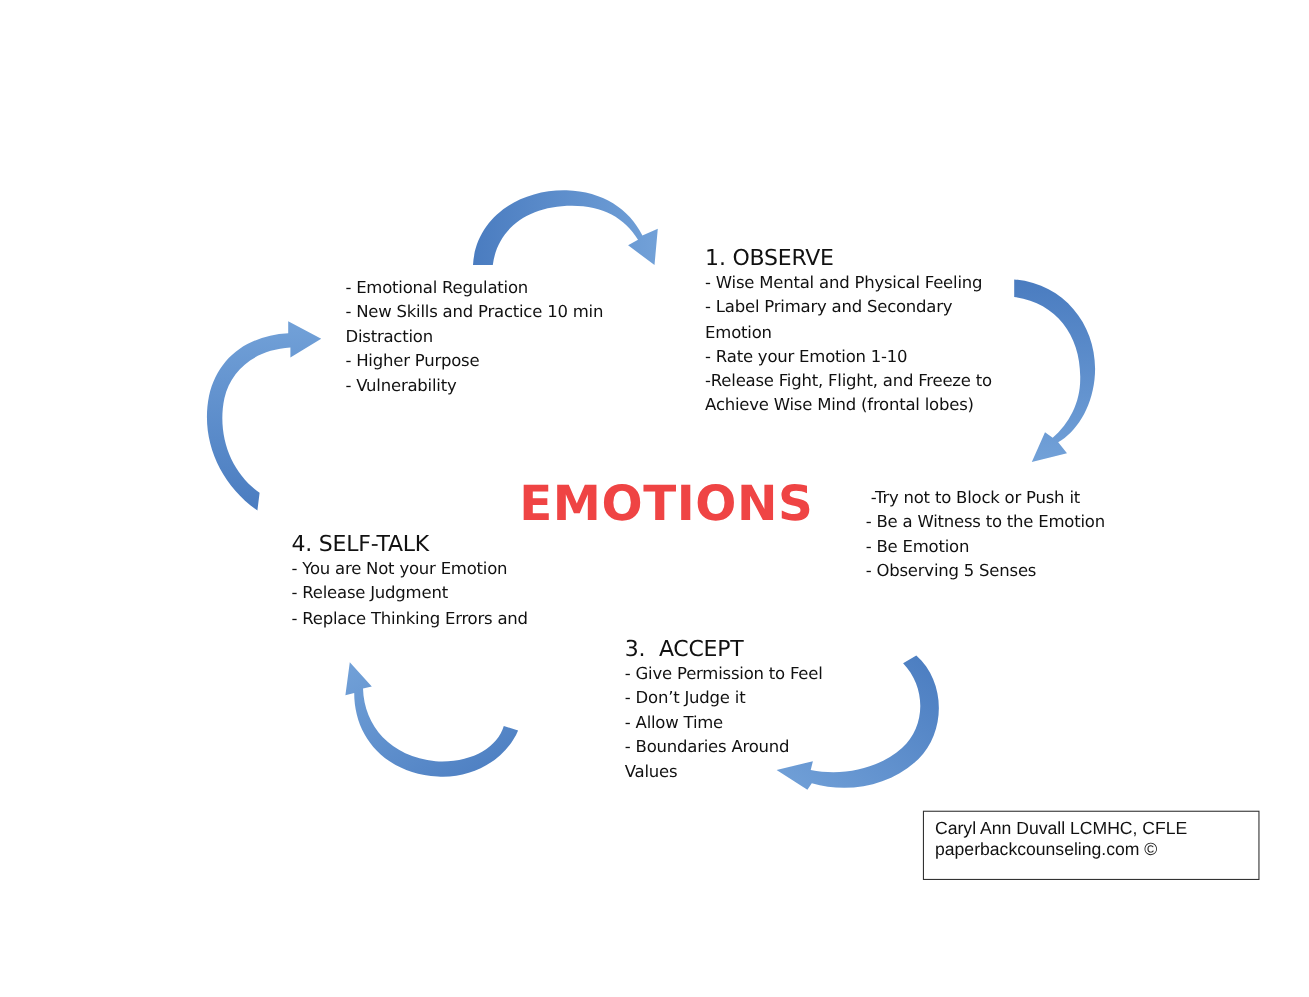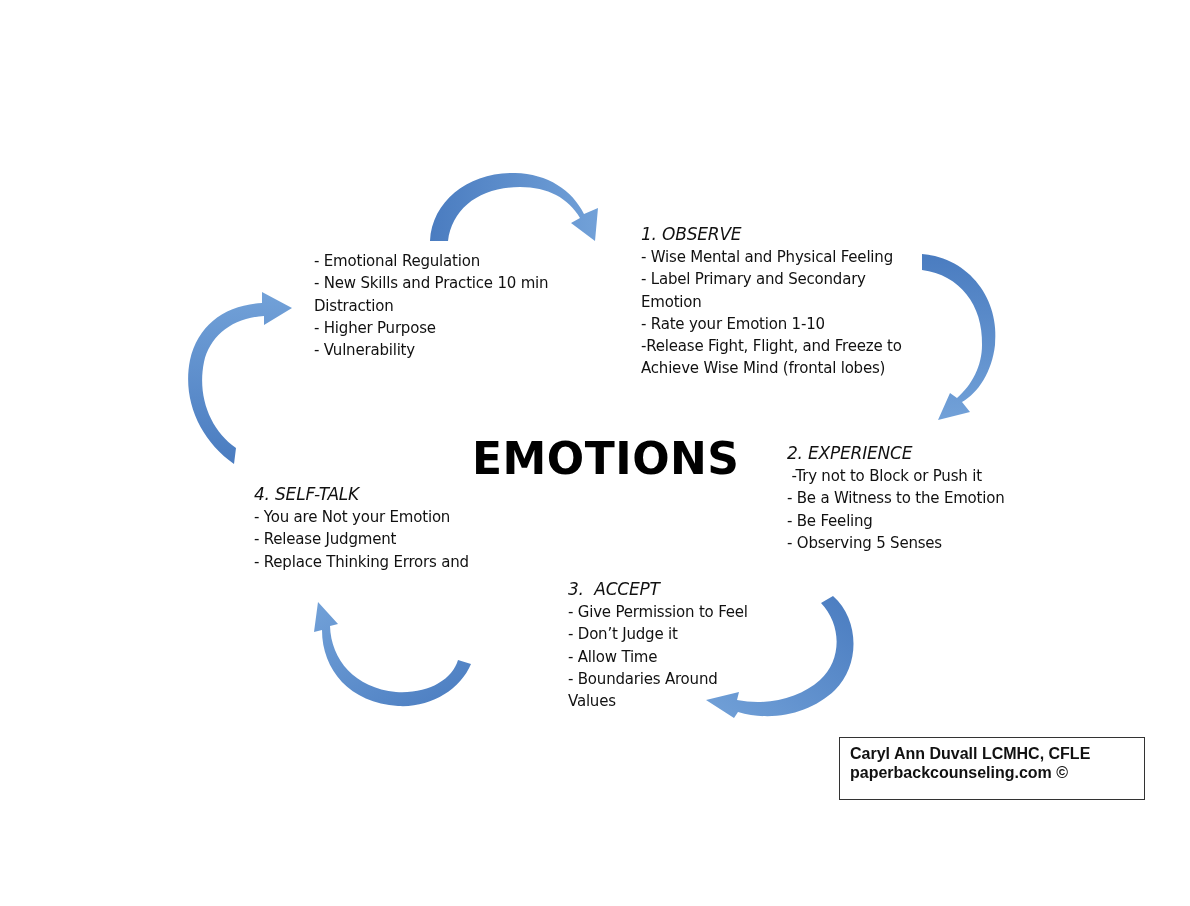--- a/index.html
+++ b/index.html
@@ -1,26 +1,26 @@
 <!DOCTYPE html>
 <html><head>
   <meta charset="utf-8">
   <style>
     html, body { margin: 0; padding: 0; background: #ffffff; }
     body { width: 1190px; height: 906px; position: relative; overflow: hidden;
            font-family: "DejaVu Sans", "Liberation Sans", sans-serif; color: #111; }
     .arrows { position: absolute; left: 0; top: 0; width: 1190px; height: 906px; }
     .block { position: absolute; font-size: 15px; line-height: 22.3px; color: #111; letter-spacing: -0.2px; }
-    .block .title { font-size: 17px; line-height: 24px; font-style: italic; }
+    .block .title { font-size: 20px; line-height: 24px; }
     .block .item { white-space: pre; }
     .center { position: absolute; left: 472px; top: 433px; font-size: 44px; font-weight: bold;
-              color: #000000; letter-spacing: 0.5px; font-family: "DejaVu Sans", sans-serif; }
+              color: #ef4444; letter-spacing: 0.5px; font-family: "DejaVu Sans", sans-serif; }
     .credit { position: absolute; left: 839px; top: 737px; width: 306px; height: 63px;
               border: 1.5px solid #333; box-sizing: border-box; padding: 6px 10px;
-              font-family: "Liberation Sans", sans-serif; font-size: 16px; line-height: 19px; color: #111; font-weight: bold; }
+              font-family: "Liberation Sans", sans-serif; font-size: 16px; line-height: 19px; color: #111; }
   </style>
 </head>
 <body>
 
 <svg class="arrows" viewBox="0 0 1190 906">
   <defs>
     <linearGradient id="gTop" x1="0" y1="0" x2="1" y2="0">
       <stop offset="0" stop-color="#4a7cc0"></stop>
         <stop offset="1" stop-color="#72a1d8"></stop>
     </linearGradient>
@@ -62,37 +62,36 @@
   <div class="title">1. OBSERVE</div>
   <div class="item">- Wise Mental and Physical Feeling</div>
   <div class="item">- Label Primary and Secondary</div>
   <div class="item">Emotion</div>
   <div class="item">- Rate your Emotion 1-10</div>
   <div class="item">-Release Fight, Flight, and Freeze to</div>
   <div class="item">Achieve Wise Mind (frontal lobes)</div>
 </div>
 
 <div class="block" style="left:787px; top:441px;">
-  <div class="title">2. EXPERIENCE</div>
   <div class="item"> -Try not to Block or Push it</div>
   <div class="item">- Be a Witness to the Emotion</div>
-  <div class="item">- Be Feeling</div>
+  <div class="item">- Be Emotion</div>
   <div class="item">- Observing 5 Senses</div>
 </div>
 
 <div class="block" style="left:568px; top:577px;">
   <div class="title" style="white-space:pre;">3.  ACCEPT</div>
   <div class="item">- Give Permission to Feel</div>
   <div class="item">- Don’t Judge it</div>
   <div class="item">- Allow Time</div>
   <div class="item">- Boundaries Around</div>
   <div class="item">Values</div>
 </div>
 
-<div class="block" style="left:254px; top:482px;">
+<div class="block" style="left:265px; top:482px;">
   <div class="title">4. SELF-TALK</div>
   <div class="item">- You are Not your Emotion</div>
   <div class="item">- Release Judgment</div>
   <div class="item">- Replace Thinking Errors and</div>
 </div>
 
 <div class="block" style="left:314px; top:250px;">
   <div class="item">- Emotional Regulation</div>
   <div class="item">- New Skills and Practice 10 min</div>
   <div class="item">Distraction</div>

